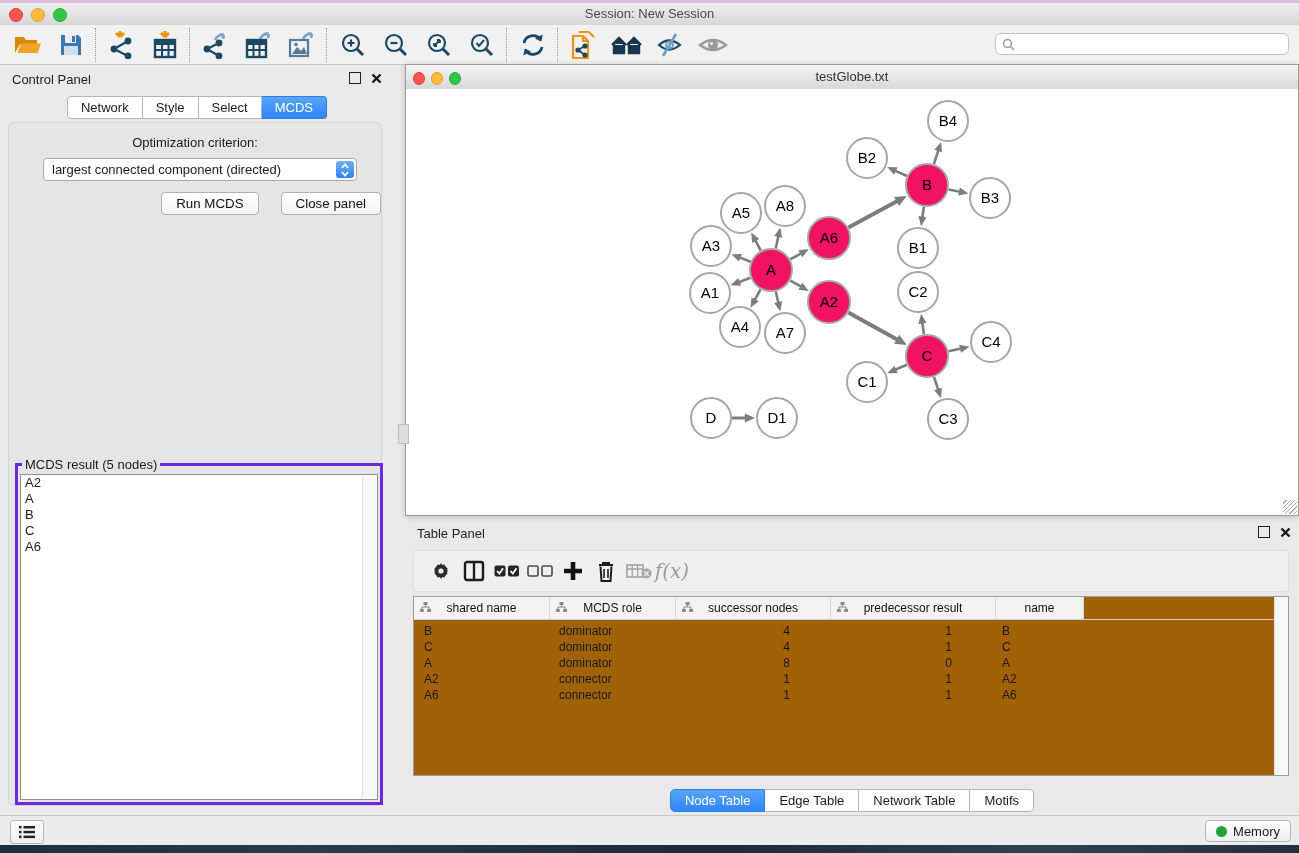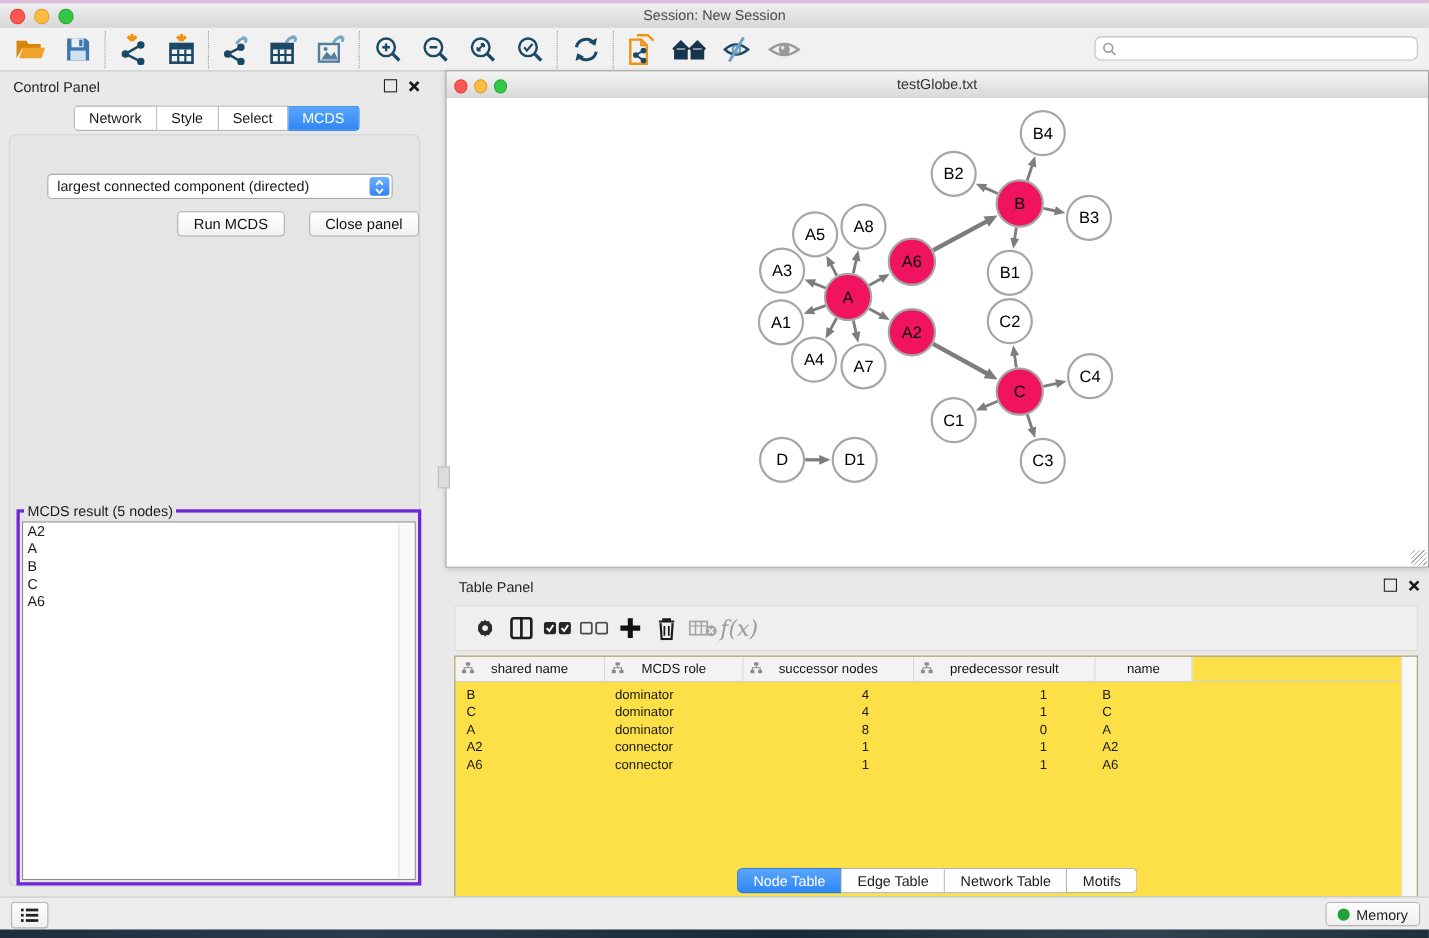--- a/index.html
+++ b/index.html
@@ -70,21 +70,21 @@
     background:repeating-linear-gradient(135deg,transparent,transparent 2px,#aaa 2px,#aaa 3px);}
   #pane-divider{position:absolute;left:398px;top:424px;width:9px;height:18px;
     background:#dcdcdc;border:1px solid #bdbdbd;}
   
   #table-panel{position:absolute;left:405px;top:520px;width:894px;height:295px;}
   .tp-toolbar{position:absolute;left:8px;top:30px;width:876px;height:42px;
     background:#efefef;border:1px solid #dcdcdc;border-radius:3px;
     display:flex;align-items:center;gap:3px;padding-left:12px;box-sizing:border-box;}
   .tp-btn{width:30px;height:30px;display:flex;align-items:center;justify-content:center;}
   .fx{font-family:"DejaVu Serif",serif;font-style:italic;font-size:20px;color:#9c9c9c;}
-  .ntable{position:absolute;left:8px;top:76px;width:876px;height:220px;background:#fde047;
+  .ntable{position:absolute;left:8px;top:76px;width:876px;height:180px;background:#a16207;
     border:1px solid #9d9d9d;box-sizing:border-box;overflow:hidden;}
   .thead{display:flex;height:22px;border-bottom:1px solid #cfcfcf;}
   .hcell{position:relative;background:#f3f3f3;border-right:1px solid #d8d8d8;
     display:flex;align-items:center;justify-content:center;font-size:12px;color:#111;}
   .hcell .ticon{position:absolute;left:6px;top:5px;}
   .tcell{font-size:12px;line-height:16px;box-sizing:border-box;white-space:nowrap;overflow:hidden;}
   .trow{display:flex;height:16px;}
   .c0{width:135px;}
   .c1{width:125px;}
   .c2{width:154px;}
@@ -271,20 +271,21 @@
       <path d="M1.5 1.5 L9.5 9.5 M9.5 1.5 L1.5 9.5" stroke="#1a1a1a" stroke-width="2.4"></path>
     </svg>
   </div>
   <div class="cp-tabs">
     <div class="tab">Network</div>
     <div class="tab">Style</div>
     <div class="tab">Select</div>
     <div class="tab active">MCDS</div>
   </div>
   <div class="cp-content">
+    <div class="opt-label">Optimization criterion:</div>
     <div class="mcds-select">
       <span>largest connected component (directed)</span>
       <div class="select-stepper">
         <svg width="10" height="14" viewBox="0 0 10 14">
           <path d="M2 5 L5 1.5 L8 5" fill="none" stroke="#fff" stroke-width="1.8"></path>
           <path d="M2 9 L5 12.5 L8 9" fill="none" stroke="#fff" stroke-width="1.8"></path>
         </svg>
       </div>
     </div>
     <div class="cp-buttons">

